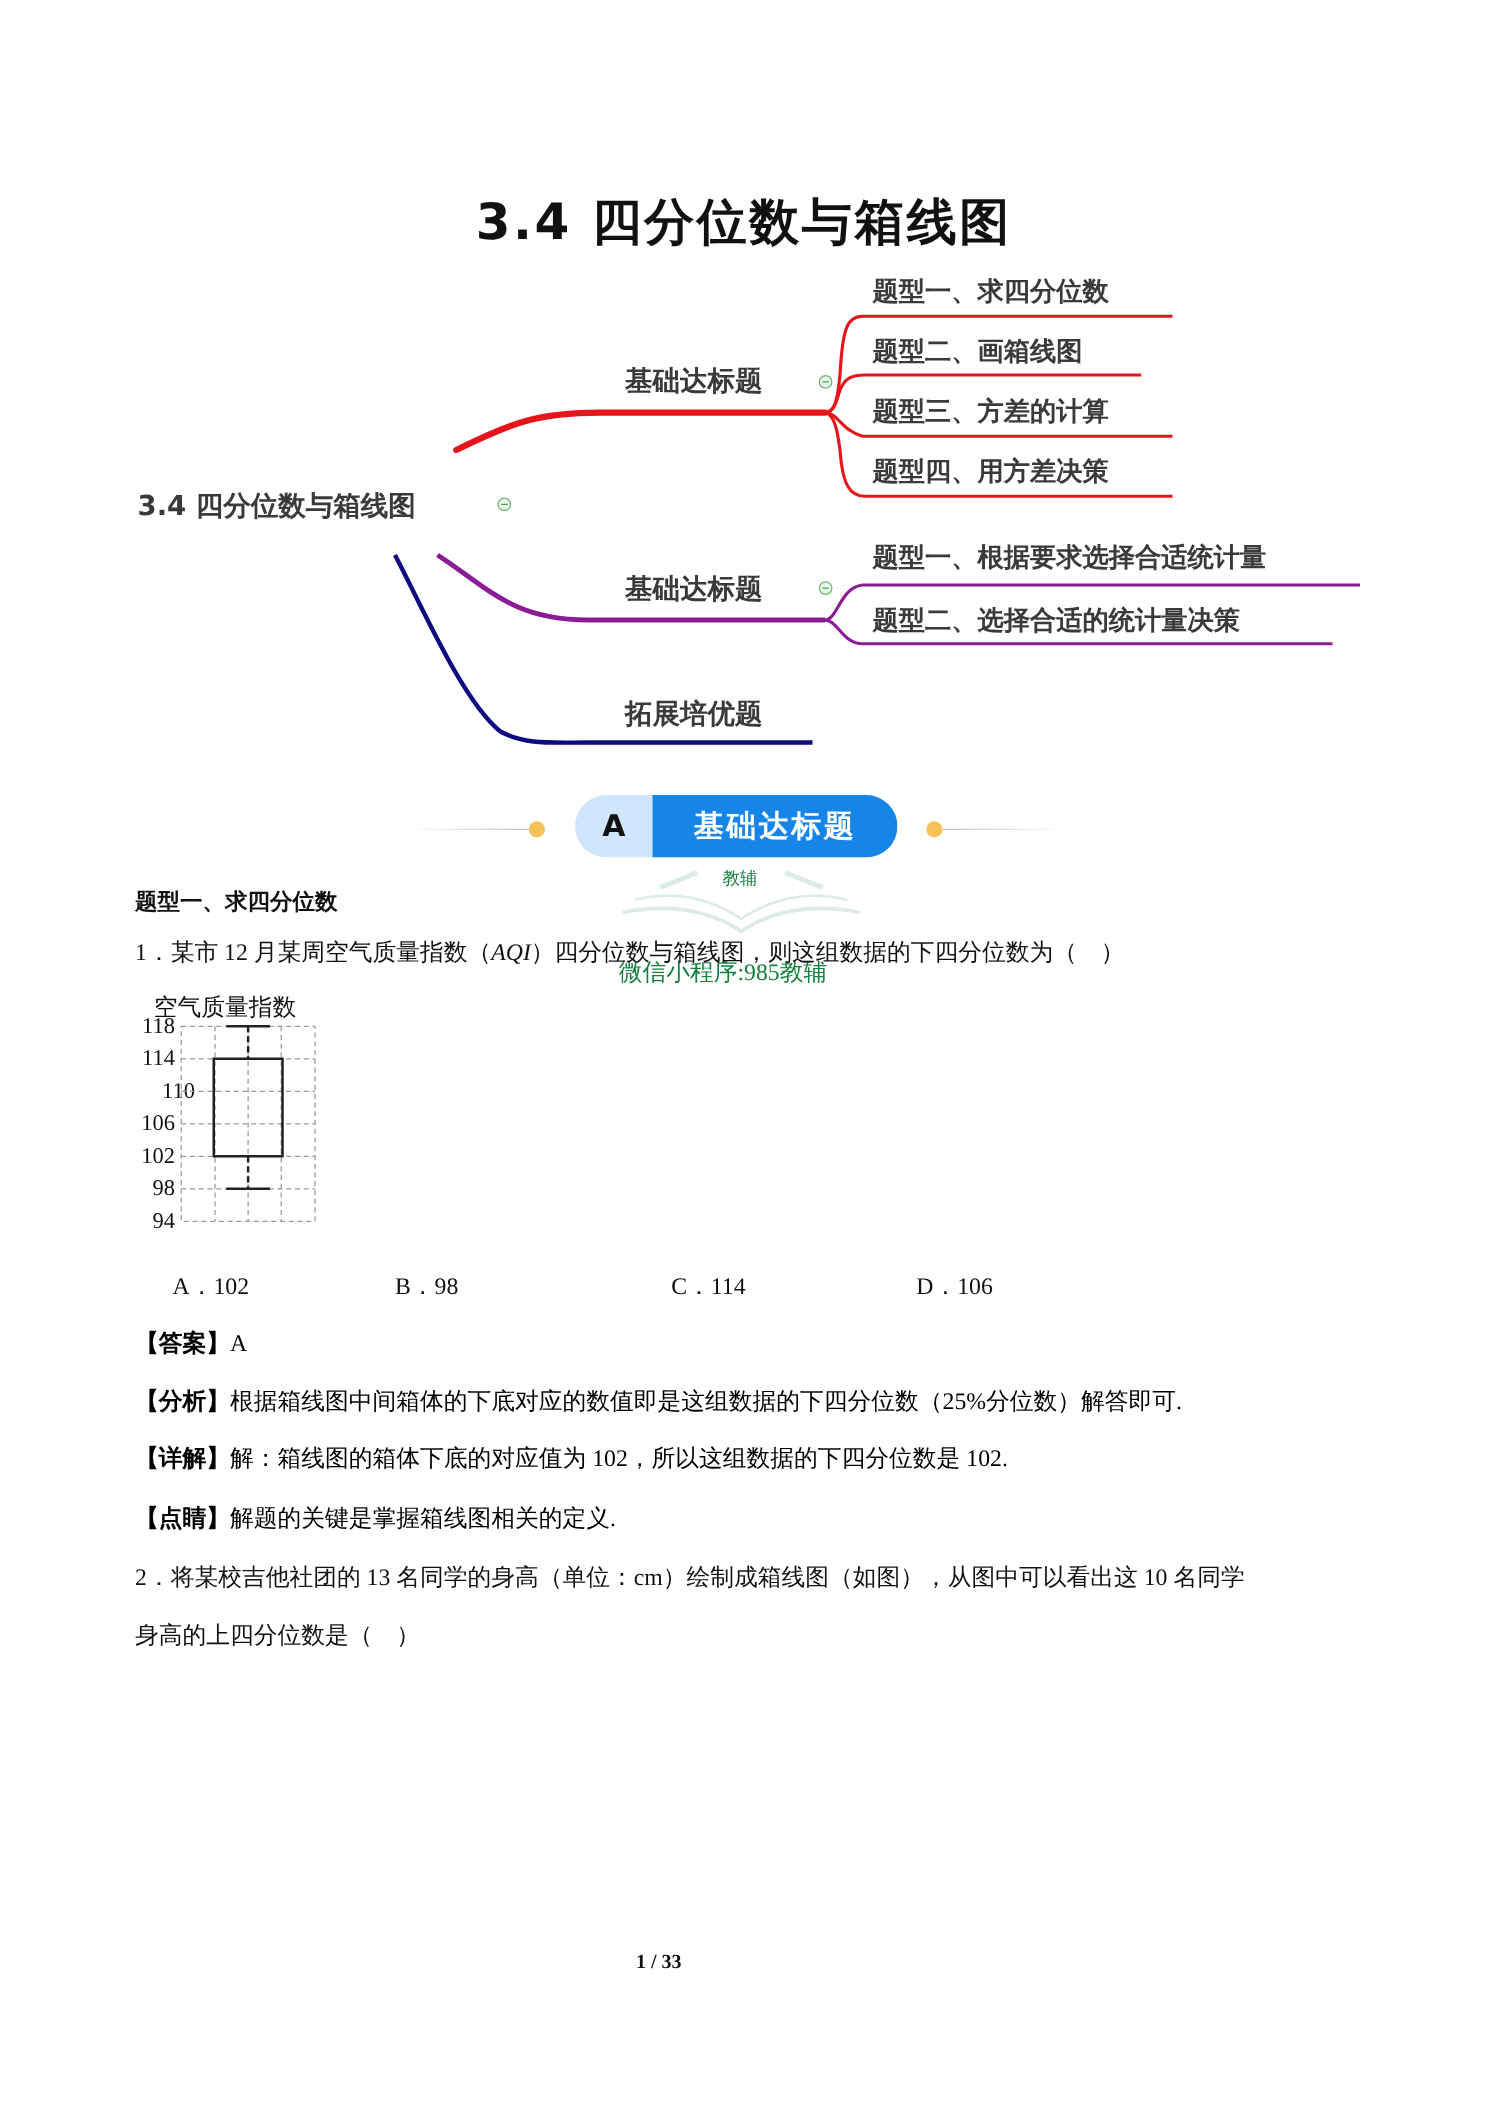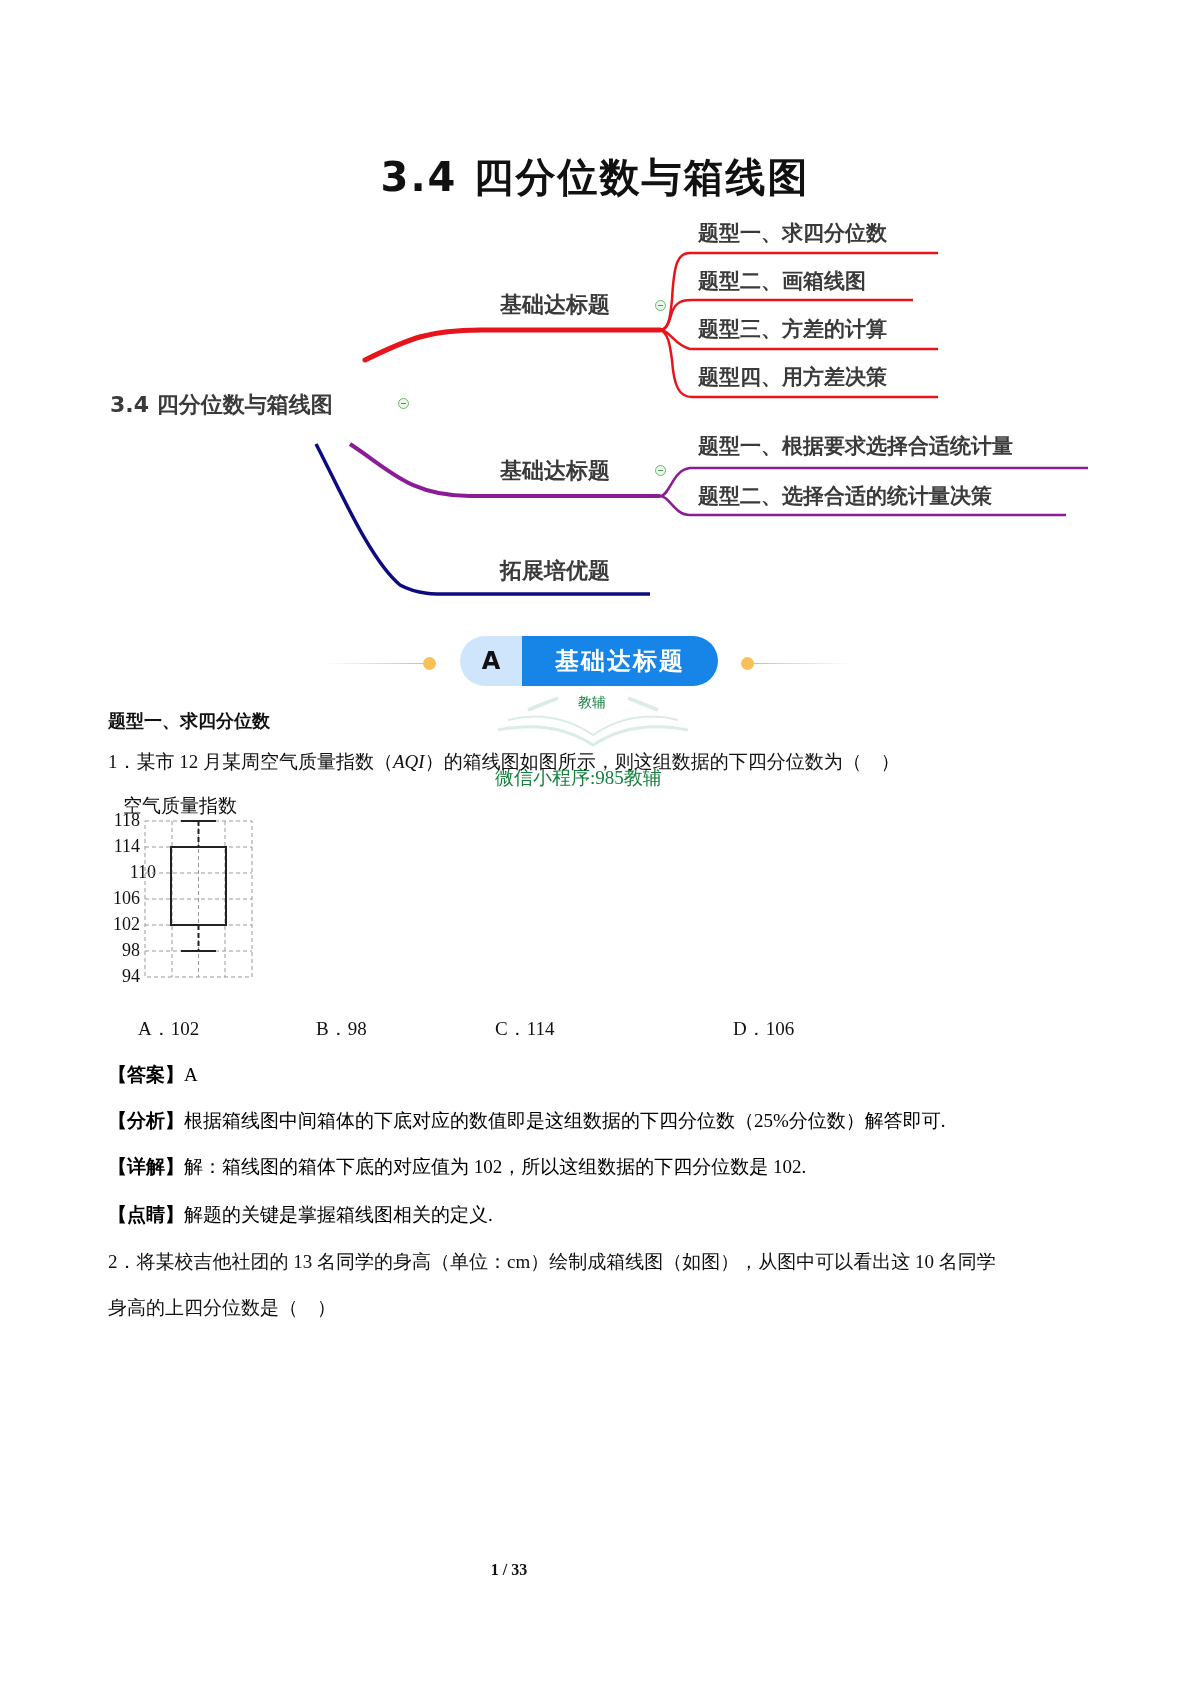--- a/index.html
+++ b/index.html
@@ -21,21 +21,21 @@
   .banner-b { flex:1; background:#1785e8; color:#fff; display:flex; align-items:center; justify-content:center;
               font-family:"DejaVu Sans", sans-serif; font-weight:bold; font-size:24px; letter-spacing:2px; }
   .dot { width:13px; height:13px; border-radius:50%; background:#f7c15a; }
   .hline { height:1px; background:linear-gradient(90deg, rgba(200,200,220,0), #b9bfd6); }
   .hline.r { background:linear-gradient(90deg, #b9bfd6, rgba(200,200,220,0)); }
   .sec-head { font-family:"DejaVu Sans", sans-serif; font-weight:bold; font-size:18px; }
   .body-text { font-size:19px; }
   .red { color:#000000; }
   .bracket { font-weight:bold; }
   .watermark { color:#15803d; font-size:18px; }
-  .page-num { font-weight:bold; font-size:16px; left:0; width:1018px; text-align:center; }
+  .page-num { font-weight:bold; font-size:16px; left:0; width:1018px; text-align:center;padding-left:18px; }
   .chart-tick { font-size:18px; text-align:right; width:40px; }
 </style>
 </head>
 <body>
 
 <div class="abs title">3.4 四分位数与箱线图</div>
 
 <div>
   <svg class="abs" style="left:0;top:0" width="1190" height="640">
 
@@ -86,21 +86,21 @@
     <path d="M40,20 L70,8" stroke="#dbece4" stroke-width="4"></path>
     <path d="M140,8 L170,20" stroke="#dbece4" stroke-width="4"></path>
   </svg>
   <div class="abs watermark" style="left:578px;top:694px;font-size:14px;">教辅</div>
   <div class="abs watermark" style="left:495px;top:765px;font-size:19px;">微信小程序:985教辅</div>
 </div>
 
 <div class="abs sec-head" style="left:108px;top:709px;">题型一、求四分位数</div>
 
 <div class="abs body-text" style="left:108px;top:749px;">
-  <span>1．</span><span>某市 12 月某周空气质量指数（</span><i>AQI</i><span>）的箱线图如图所示，则这组数据的下四分位数为（　）</span>
+  <span>1．</span><span>某市 12 月某周空气质量指数（</span><i>AQI</i><span>）四分位数与箱线图，则这组数据的下四分位数为（　）</span>
 </div>
 
 <div>
   <div class="abs" style="left:123px;top:793px;font-size:19px;">空气质量指数</div>
   <div class="abs chart-tick" style="left:100px;top:810px;">118</div>
   <div class="abs chart-tick" style="left:100px;top:836px;">114</div>
   <div class="abs chart-tick" style="left:116px;top:862px;">110</div>
   <div class="abs chart-tick" style="left:100px;top:888px;">106</div>
   <div class="abs chart-tick" style="left:100px;top:914px;">102</div>
   <div class="abs chart-tick" style="left:100px;top:940px;">98</div>
@@ -124,21 +124,21 @@
       <line x1="58.5" y1="6" x2="58.5" y2="32" stroke-dasharray="5,3"></line>
       <rect x="31" y="32" width="55" height="78"></rect>
       <line x1="58.5" y1="110" x2="58.5" y2="136" stroke-dasharray="5,3"></line>
       <line x1="41" y1="136" x2="76" y2="136"></line>
     </g>
   </svg>
 </div>
 
 <div class="abs body-text" style="left:138px;top:1016px;"><span>A．</span><span>102</span></div>
 <div class="abs body-text" style="left:316px;top:1016px;"><span>B．</span><span>98</span></div>
-<div class="abs body-text" style="left:495px;top:1016px;"><span>C．</span><span>114</span></div>
+<div class="abs body-text" style="left:537px;top:1016px;"><span>C．</span><span>114</span></div>
 <div class="abs body-text" style="left:733px;top:1016px;"><span>D．</span><span>106</span></div>
 
 <div class="abs body-text red" style="left:108px;top:1062px;"><span class="bracket">【答案】</span><span>A</span></div>
 <div class="abs body-text red" style="left:108px;top:1108px;"><span class="bracket">【分析】</span><span>根据箱线图中间箱体的下底对应的数值即是这组数据的下四分位数（25%分位数）解答即可.</span></div>
 <div class="abs body-text red" style="left:108px;top:1154px;"><span class="bracket">【详解】</span><span>解：箱线图的箱体下底的对应值为 102，所以这组数据的下四分位数是 102.</span></div>
 <div class="abs body-text red" style="left:108px;top:1202px;"><span class="bracket">【点睛】</span><span>解题的关键是掌握箱线图相关的定义.</span></div>
 
 <div class="abs body-text" style="left:108px;top:1249px;"><span>2．</span><span>将某校吉他社团的 13 名同学的身高（单位：cm）绘制成箱线图（如图），从图中可以看出这 10 名同学</span></div>
 <div class="abs body-text" style="left:108px;top:1295px;">身高的上四分位数是（　）</div>
 

